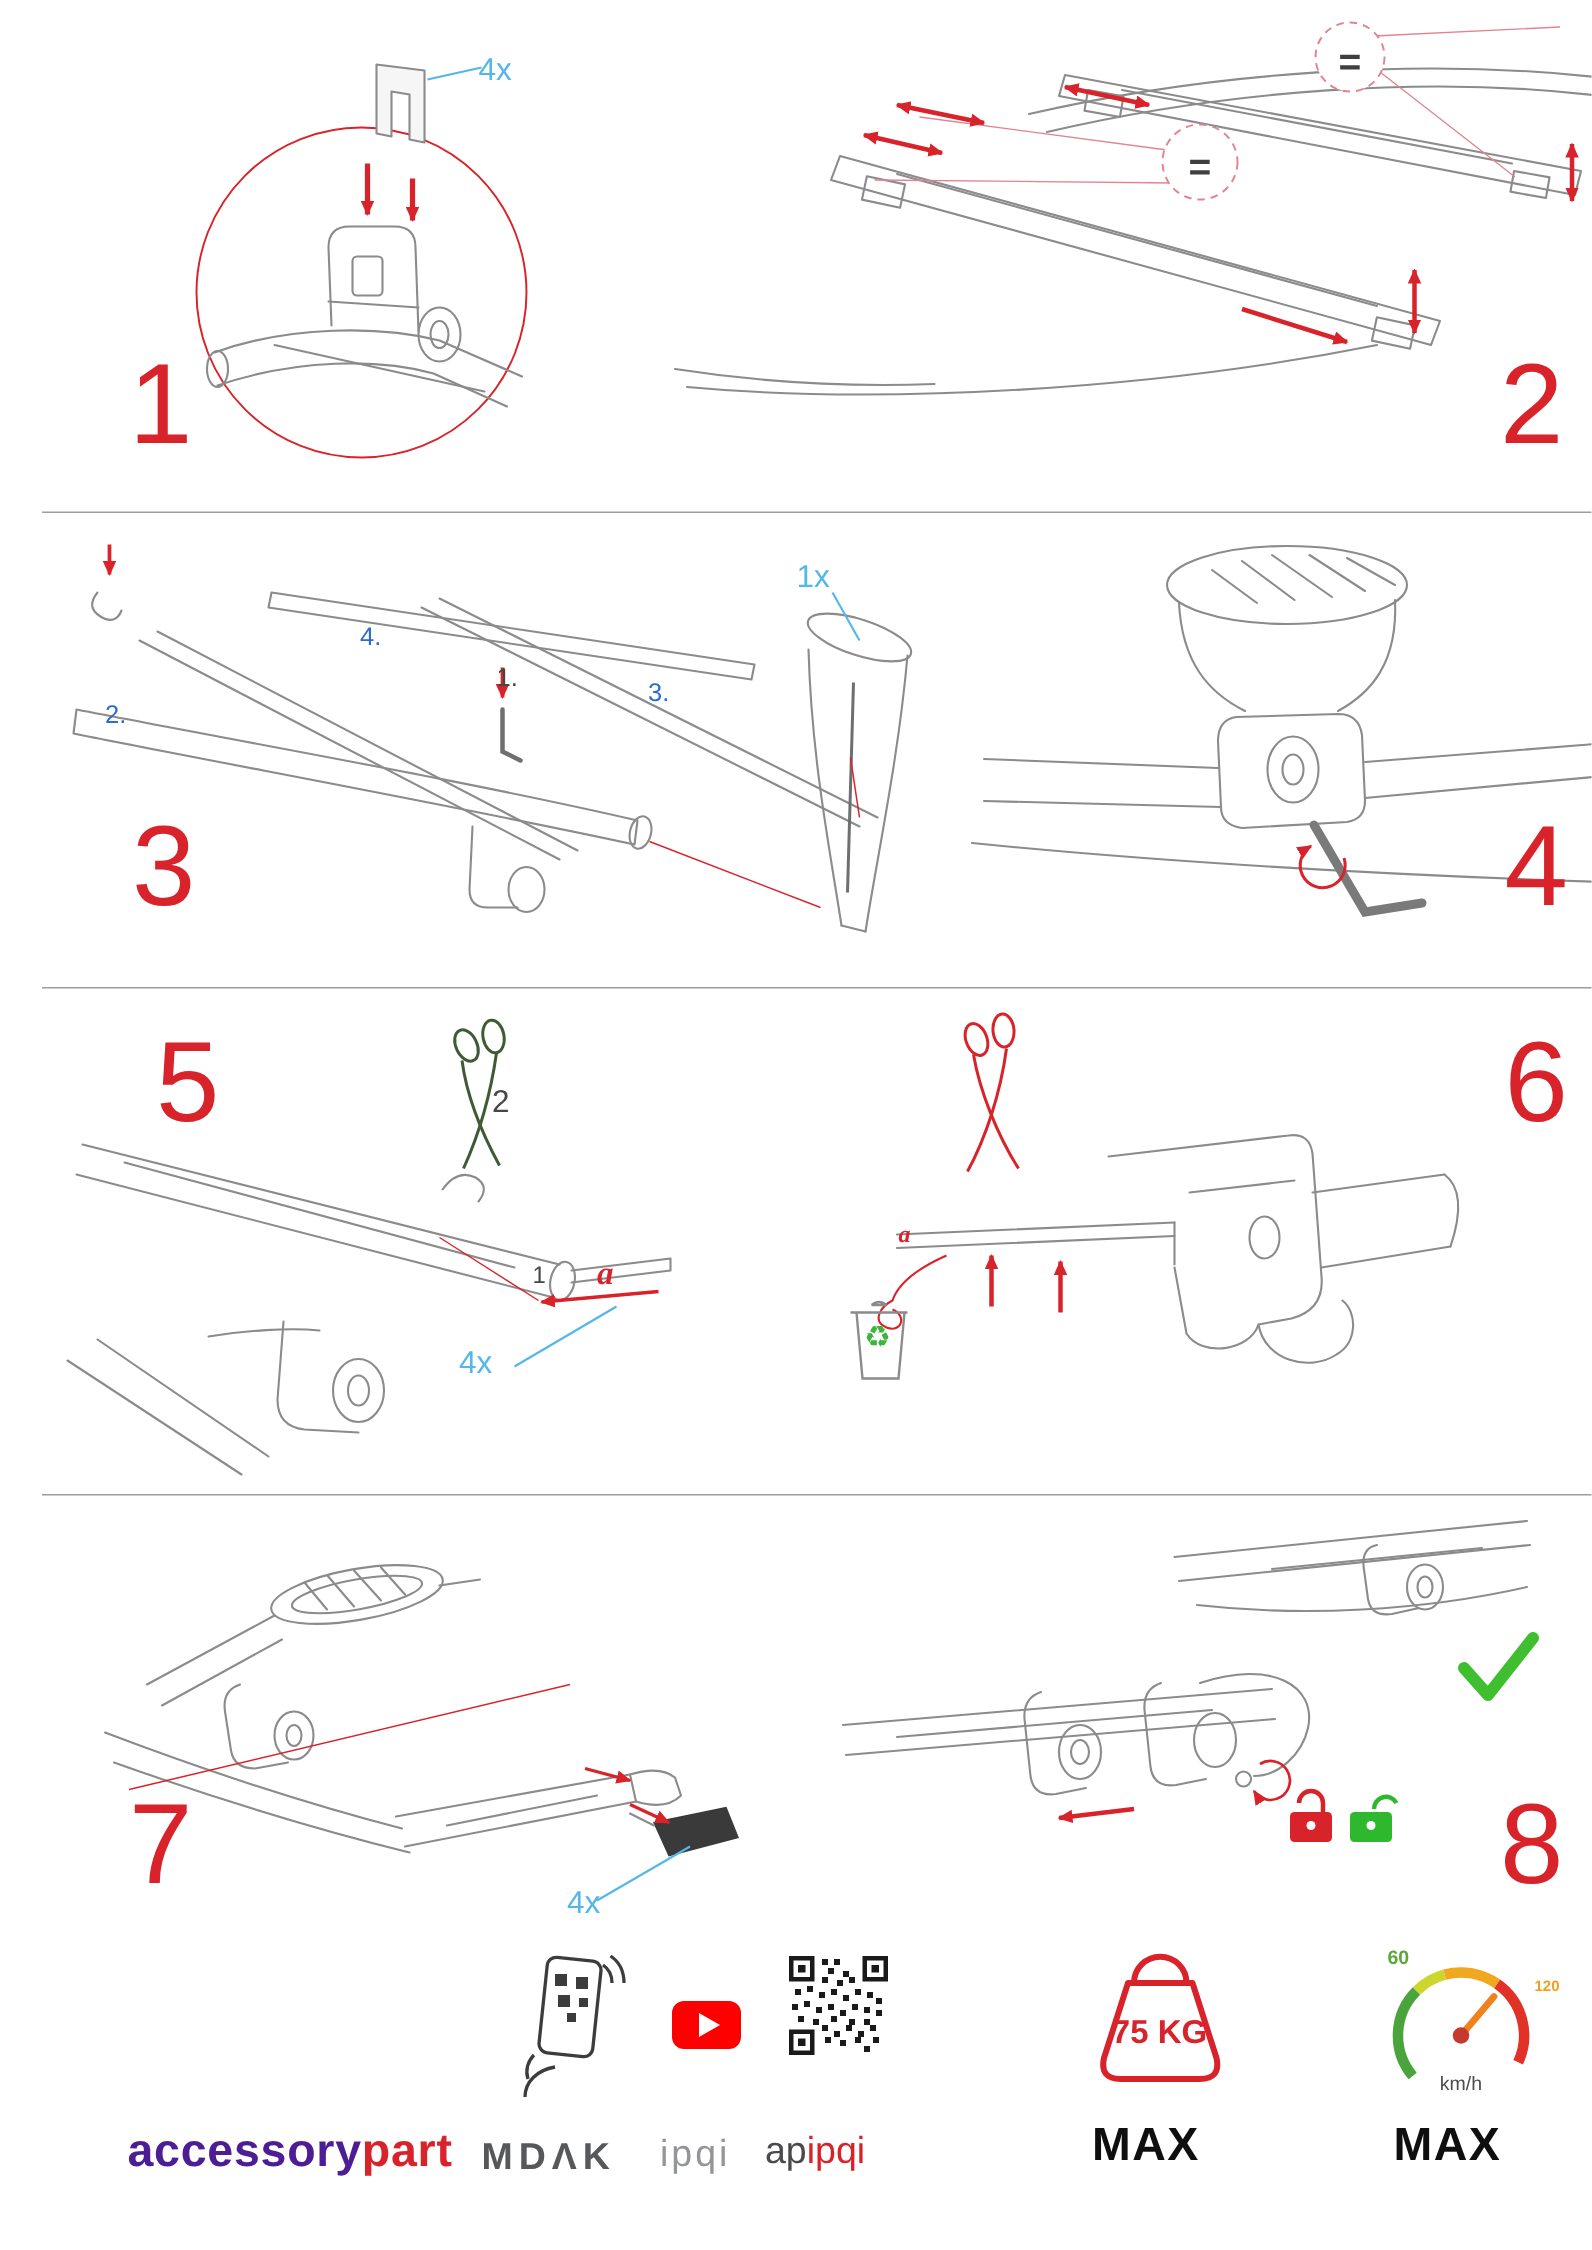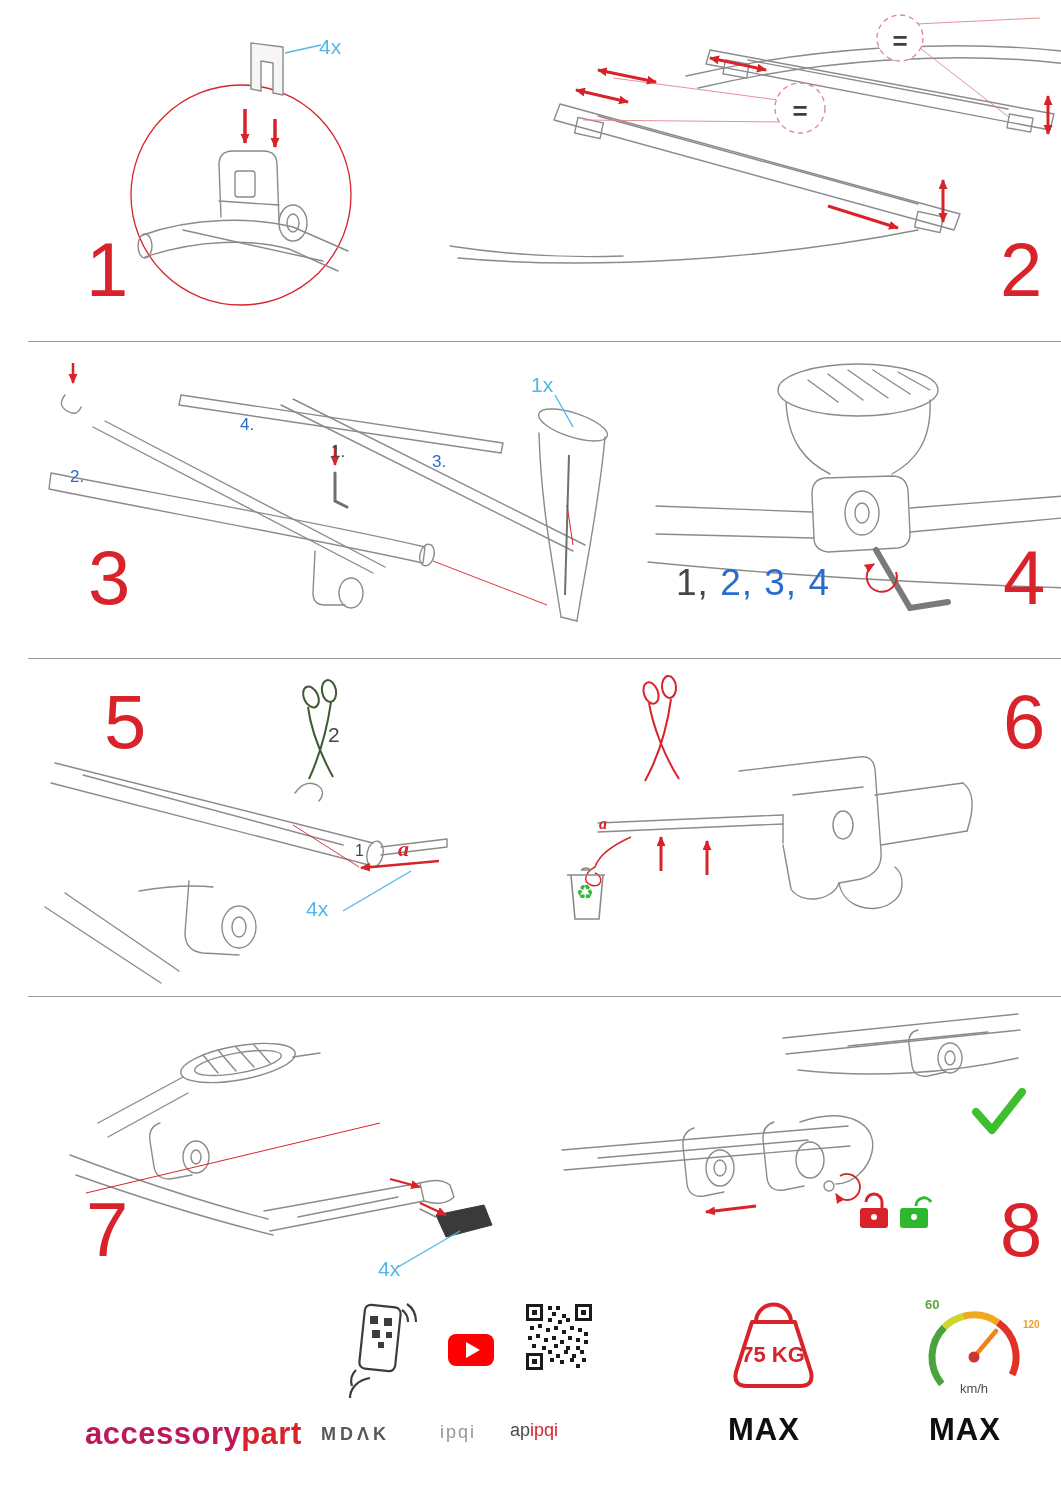--- a/index.html
+++ b/index.html
@@ -16,21 +16,21 @@
   .lbl { position:absolute; line-height:1; font-weight:400; }
   .c-cyan { color:#53b7e8; }
   .c-blue { color:#2a6bcf; }
   .c-dark { color:#464646; }
   .c-red  { color:#d8232a; }
   .c-green{ color:#3db53d; }
   .serif-a { font-family:"Liberation Serif", serif; font-style:italic; font-weight:700; }
   .eq { position:absolute; width:28px; text-align:center; font-size:26px; font-weight:700; color:#3f3f3f; }
   .seq { position:absolute; font-size:37px; letter-spacing:1px; }
   .brand-line { position:absolute; font-size:31px; font-weight:700; letter-spacing:0.5px; }
-  .logo-row { position:absolute; font-size:18px; }
+  .logo-row { position:absolute; font-size:25px; }
   .maxlbl { position:absolute; width:90px; font-size:31px; font-weight:700; color:#0f0f0f; letter-spacing:1px; }
   .ctr { text-align:center; }
 </style>
 </head>
 <body>
 
 <div id="page">
 
   <div class="hr" style="top:341px"></div>
   <div class="hr" style="top:658px"></div>
@@ -136,24 +136,20 @@
     <path class="la" d="M138 52 C140 92 158 112 182 124"></path>
     <path class="la" d="M282 50 C284 92 266 112 244 124"></path>
     <path class="la" d="M176 128 Q164 130 164 144 L166 188 Q166 200 180 202 L250 198 Q262 196 262 184 L260 140 Q258 126 244 126 Z"></path>
     <ellipse class="la" cx="214" cy="163" rx="17" ry="22"></ellipse>
     <ellipse class="la" cx="214" cy="163" rx="7" ry="10"></ellipse>
     <path class="la" d="M8 156 L164 162 M8 184 L166 188 M262 158 L416 146 M262 182 L414 168"></path>
     <path class="la" d="M0 212 C140 226 300 234 420 238"></path>
     <path d="M228 200 L262 258 L300 252" stroke="#7a7a7a" stroke-width="6" fill="none" stroke-linecap="round"></path>
     <path d="M248 222 a 15 15 0 1 1 -22 -8" stroke="#d8232a" stroke-width="2" fill="none" marker-end="url(#m-s4)"></path>
   </svg>
-  <div class="seq" style="left:648px;top:562px">
-    <span class="c-dark">1,</span>
-    <span class="c-blue">2, 3, 4</span>
-  </div>
   <div class="num" style="left:975px;top:540px">4</div>
 
   <svg style="left:15px;top:675px" width="420" height="312" viewBox="0 0 420 312">
     <defs>
       <marker id="m-s5" markerUnits="userSpaceOnUse" markerWidth="12" markerHeight="10" refX="9" refY="4.5" orient="auto-start-reverse">
         <path d="M0 0 L10 4.5 L0 9 Z" fill="#d8232a"></path>
       </marker>
     </defs>
     <g stroke="#3f5a35" stroke-width="2" fill="none">
       <ellipse cx="268" cy="22" rx="7" ry="11" transform="rotate(-25 268 22)"></ellipse>
@@ -271,21 +267,21 @@
     </g>
     <g>
       <path d="M368 206 a 8 8 0 0 1 15 -4" stroke="#2eb82e" stroke-width="3" fill="none"></path>
       <rect x="352" y="208" width="28" height="20" rx="3" fill="#2eb82e"></rect>
       <circle cx="366" cy="217" r="3" fill="#ffffff"></circle>
     </g>
   </svg>
   <div class="num" style="left:972px;top:1192px">8</div>
 
   <div class="brand-line" style="left:57px;top:1416px">
-    <span style="color:#be185d">accessory</span><span style="color:#d8232a">part</span>
+    <span style="color:#4c1d95">accessory</span><span style="color:#d8232a">part</span>
   </div>
 
   <svg style="left:312px;top:1300px" width="80" height="105" viewBox="0 0 80 105">
     <g stroke="#3c3c3c" stroke-width="2.2" fill="none">
       <rect x="22" y="6" width="36" height="64" rx="6" transform="rotate(6 40 38)"></rect>
       <path d="M30 78 C18 80 10 88 10 98"></path>
       <path d="M16 70 C12 74 10 80 12 86"></path>
       <path d="M62 10 q6 4 6 12 M67 4 q9 6 9 18"></path>
     </g>
     <g fill="#3c3c3c">

